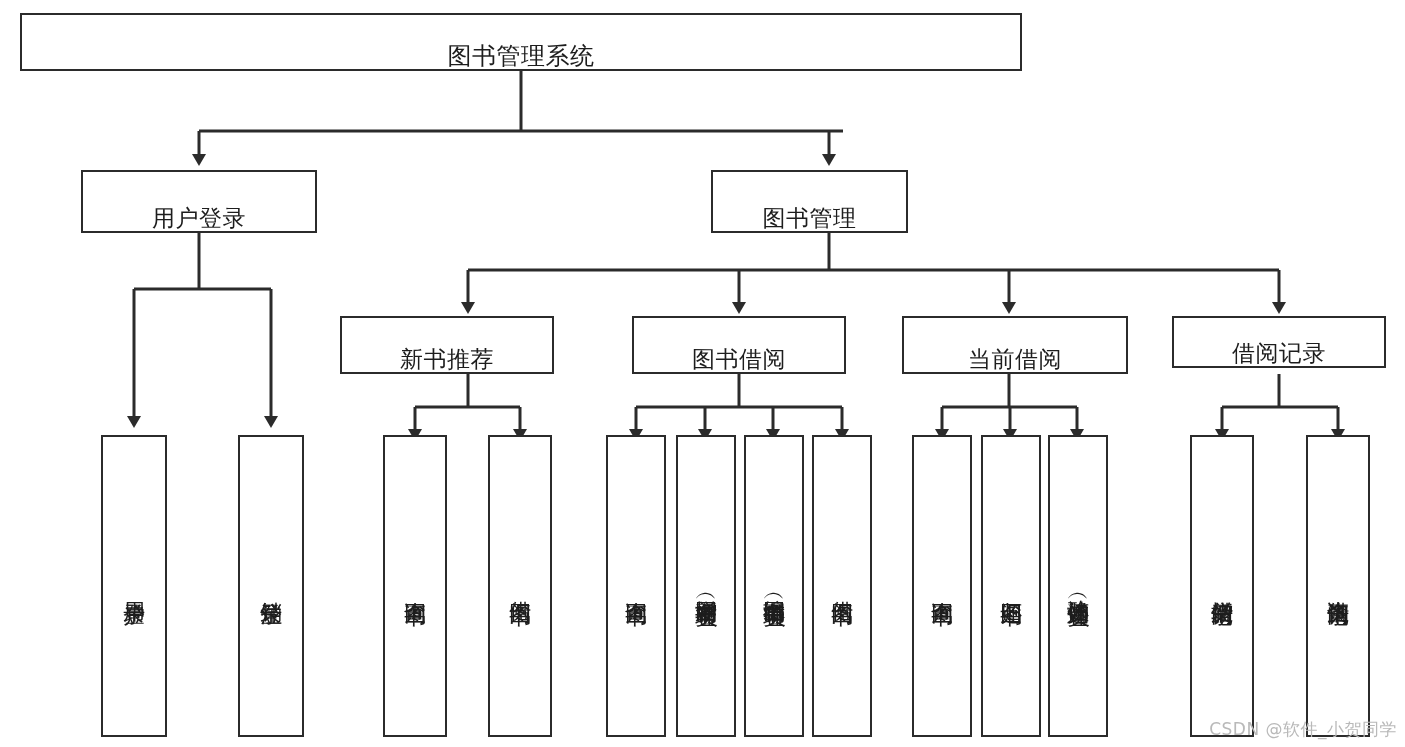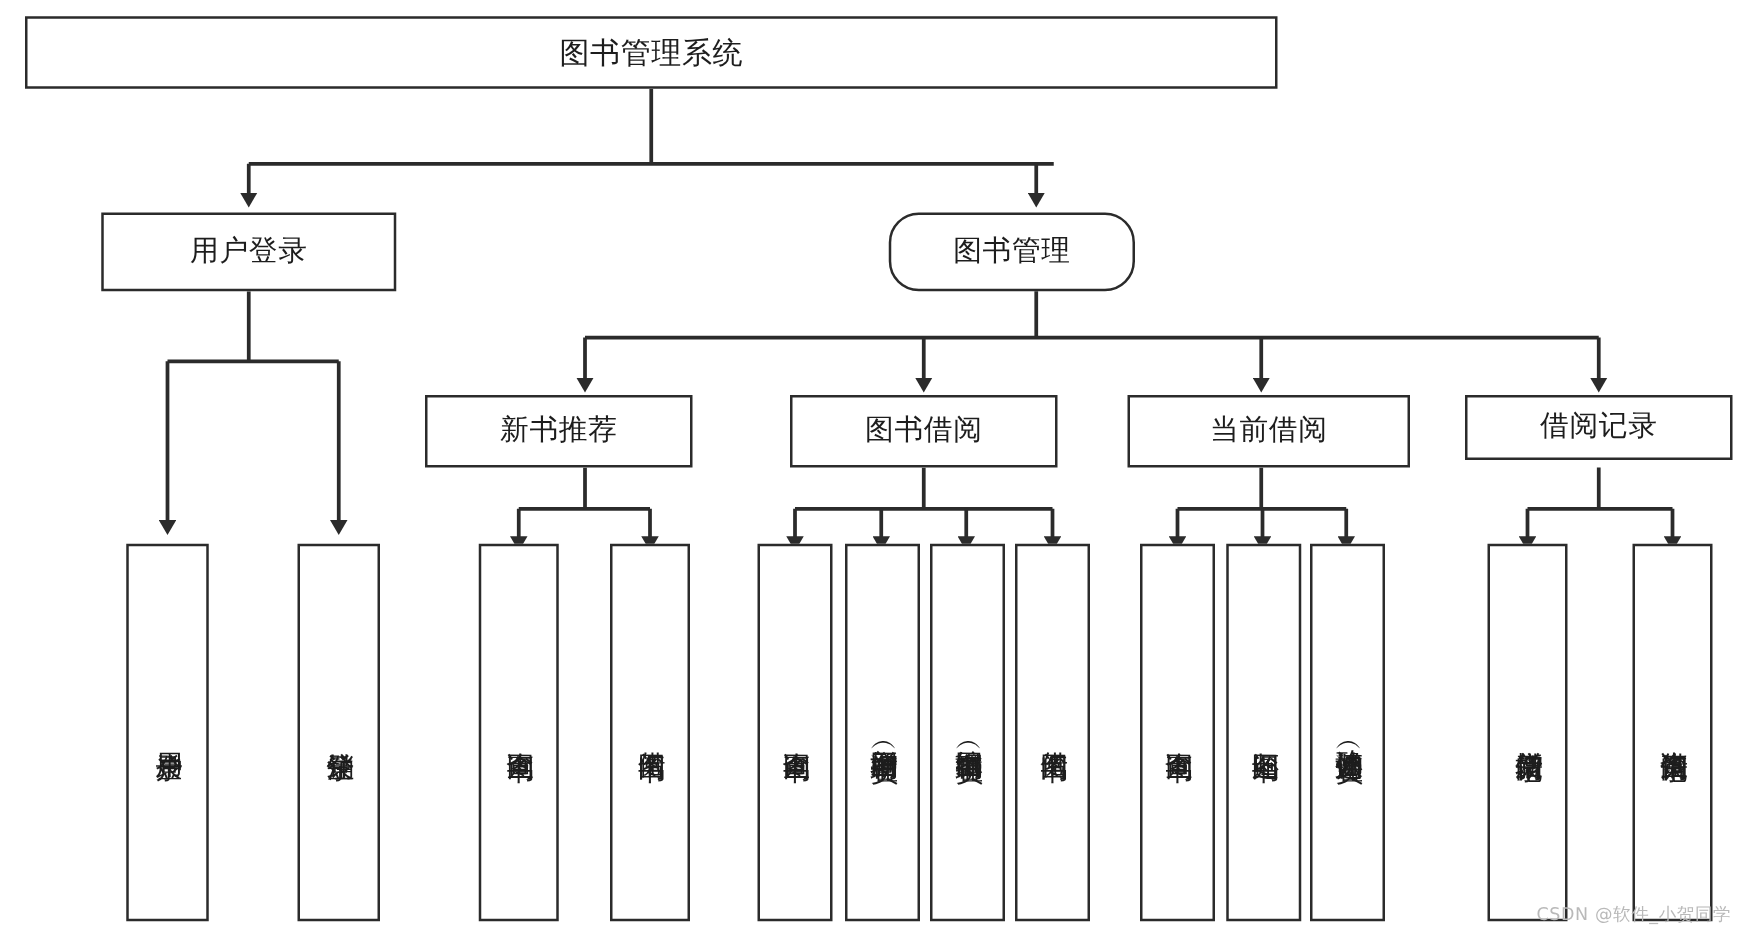--- a/index.html
+++ b/index.html
@@ -22,21 +22,21 @@
     position: absolute;
     left: 0; top: 0;
     width: 1405px; height: 747px;
     pointer-events: none;
   }
   .node {
     position: absolute;
     background: #ffffff;
     border: 2.5px solid #2b2b2b;
     display: flex;
-    align-items: center;
+    align-items: flex-end;
     justify-content: center;
     color: #1d1d1d;
     z-index: 3;
   }
   .node-h {
     font-size: 23px;
     letter-spacing: 0.5px;
     line-height: 1.1;
     white-space: nowrap;
   }
@@ -52,23 +52,23 @@
     writing-mode: vertical-rl;
     text-orientation: upright;
     font-size: 22px;
     line-height: 1.12;
     letter-spacing: 1px;
     white-space: nowrap;
     text-align: center;
   }
   .watermark {
     position: absolute;
-    right: 20px;
+    right: 8px;
     bottom: 6px;
-    font-size: 14px;
+    font-size: 17px;
     color: #b9b9b9;
     letter-spacing: 0.5px;
     z-index: 6;
     white-space: nowrap;
     font-family: "DejaVu Sans", "Liberation Sans", sans-serif;
   }
 </style>
 </head>
 <body>
 
@@ -124,21 +124,21 @@
     </g>
   </svg>
 
   <div class="node node-h node-root" style="left:20px; top:13px; width:1002px; height:58px;">
     <span>图书管理系统</span>
   </div>
 
   <div class="node node-h" style="left:81px; top:170px; width:236px; height:63px;">
     <span>用户登录</span>
   </div>
-  <div class="node node-h" style="left:711px; top:170px; width:197px; height:63px;border-radius:24px;">
+  <div class="node node-h" style="left:711px; top:170px; width:197px; height:63px;">
     <span>图书管理</span>
   </div>
 
   <div class="node node-h" style="left:340px; top:316px; width:214px; height:58px;">
     <span>新书推荐</span>
   </div>
   <div class="node node-h" style="left:632px; top:316px; width:214px; height:58px;">
     <span>图书借阅</span>
   </div>
   <div class="node node-h" style="left:902px; top:316px; width:226px; height:58px;">

